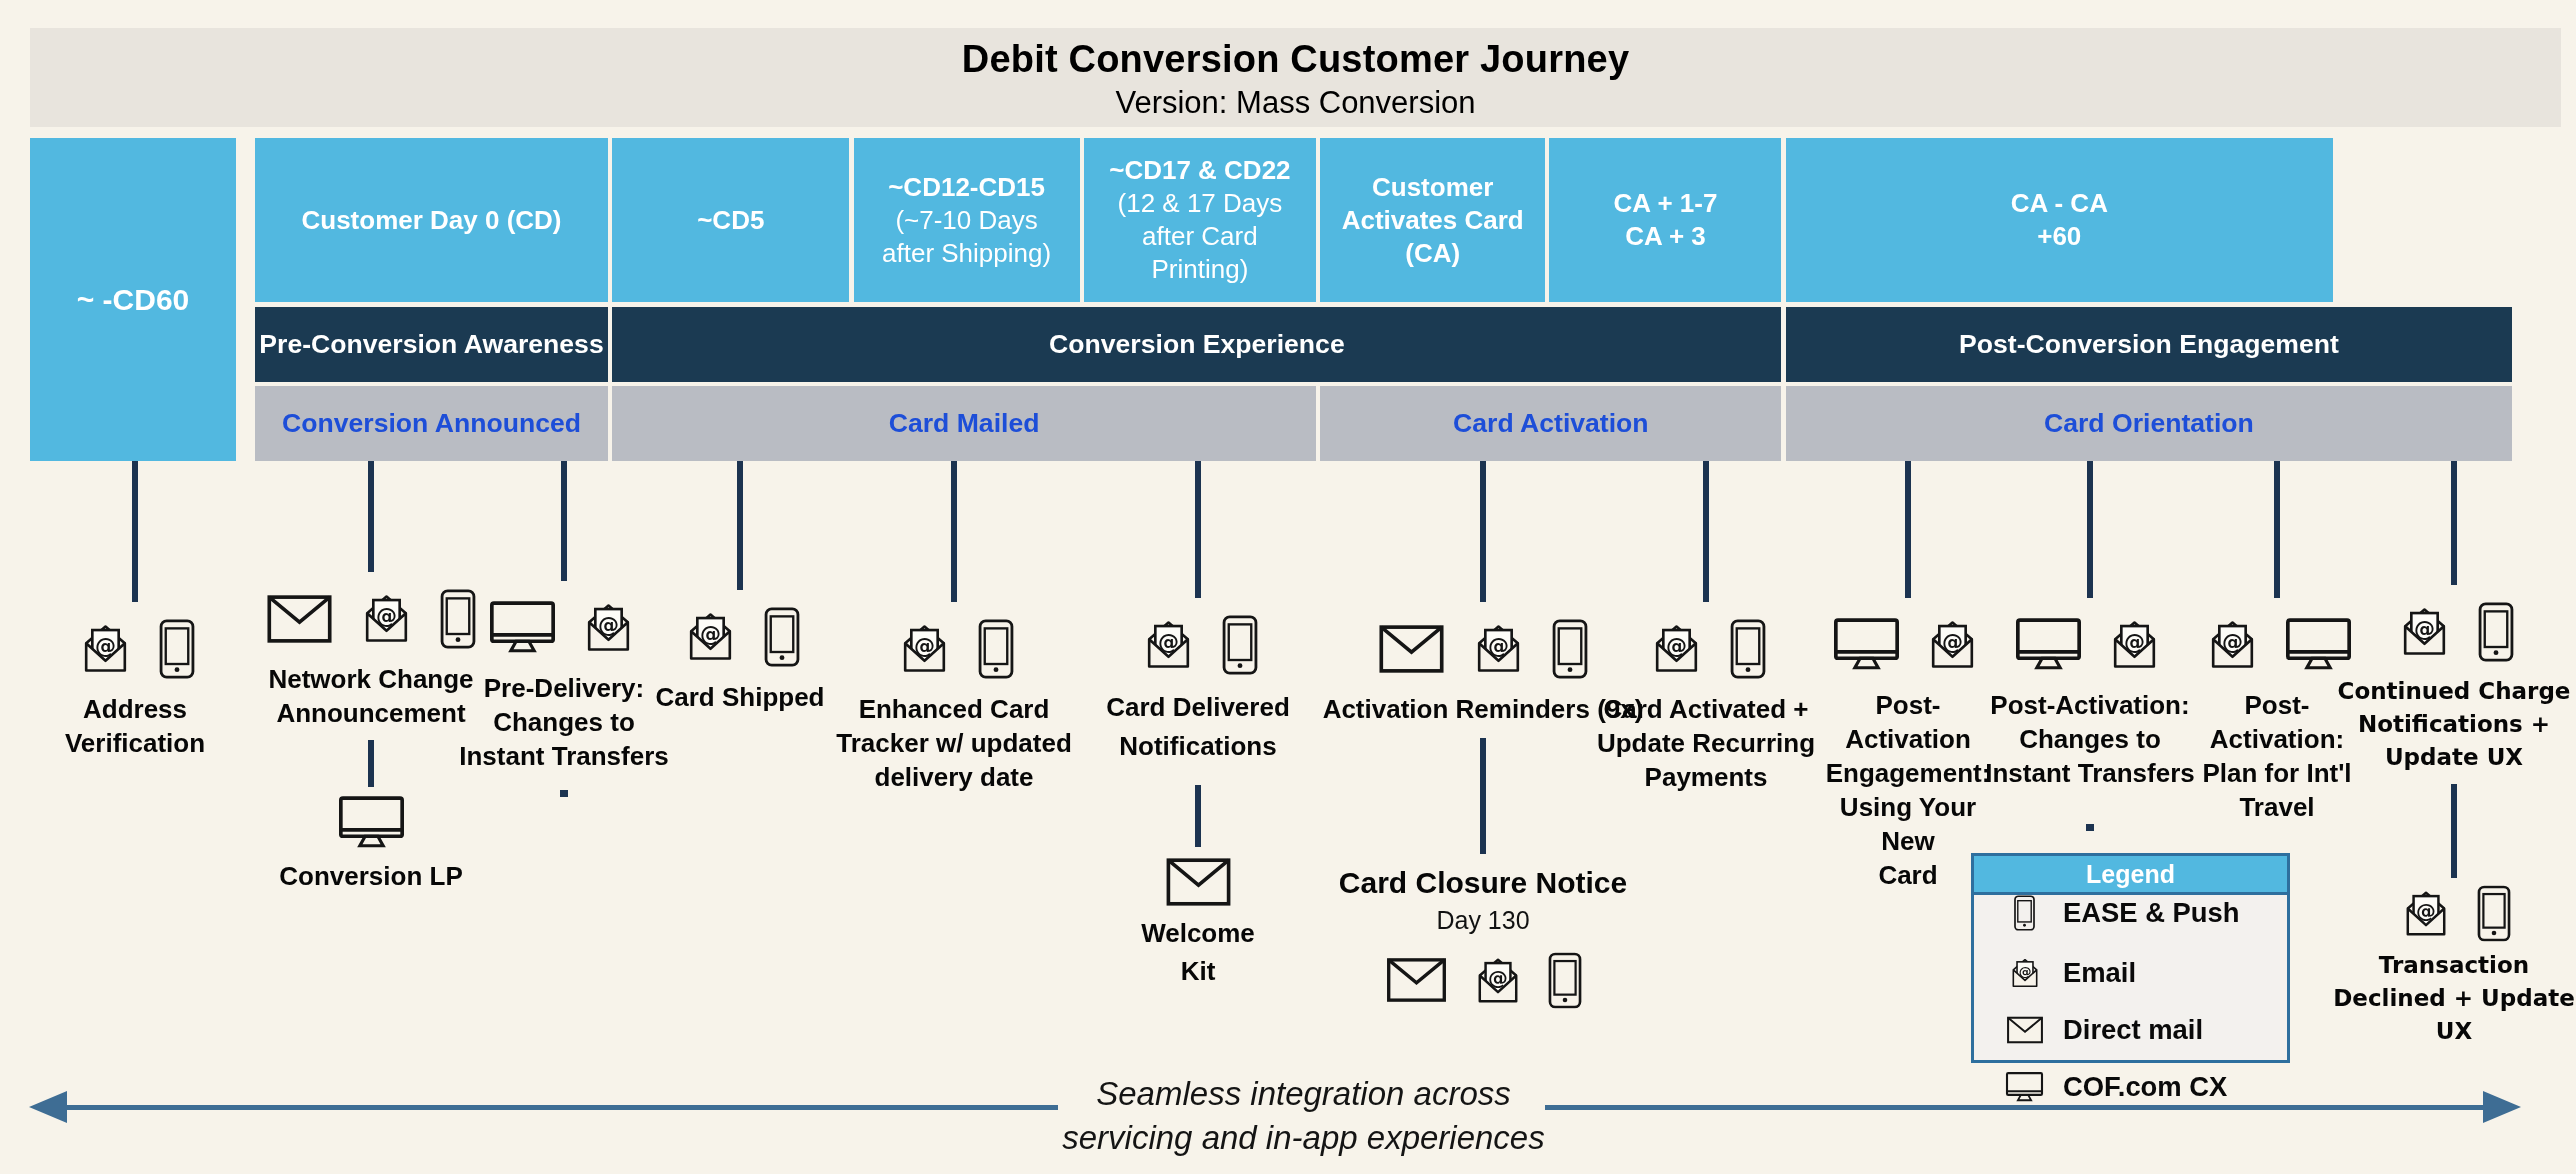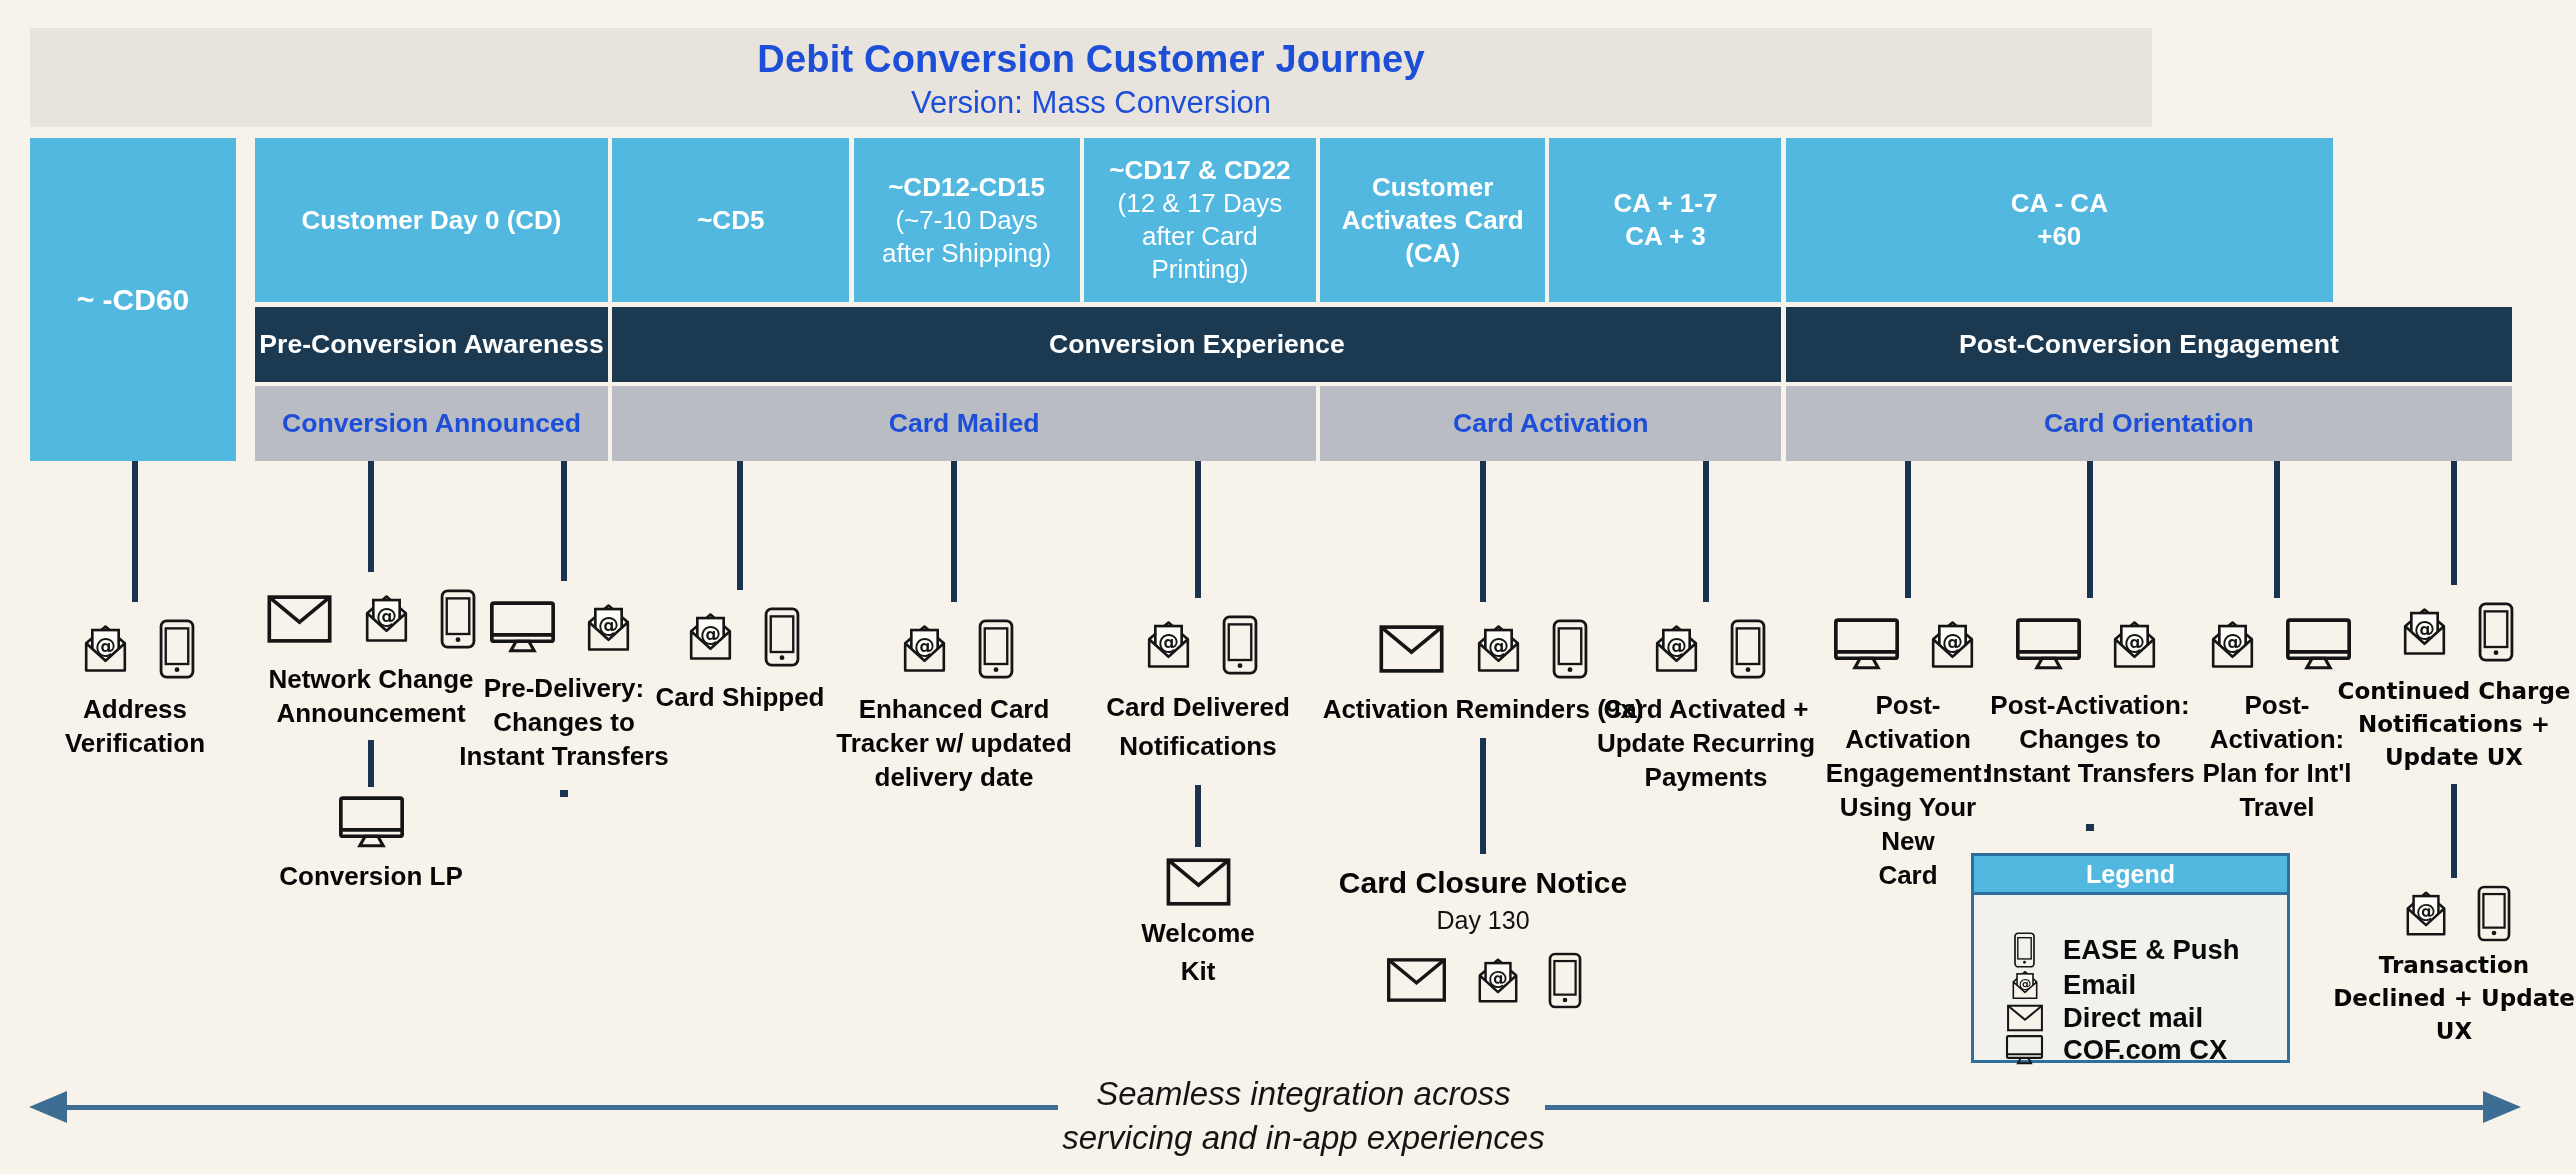--- a/index.html
+++ b/index.html
@@ -1,21 +1,21 @@
 <!DOCTYPE html>
 <html style="font-size:13.7px"><head>
 <meta charset="utf-8">
 <style>
   html,body{margin:0;padding:0;background:#f7f3ea;}
   .canvas{position:relative;width:2576px;height:1175px;background:#f7f3ea;
           font-family:"Liberation Sans",sans-serif;overflow:hidden;}
 
   
-  .title-band{position:absolute;left:30px;top:28px;width:2122px;height:99px;
-              background:#e8e4dd;text-align:center;color:#1d4ed8;}
+  .title-band{position:absolute;left:30px;top:28px;width:2531px;height:99px;
+              background:#e8e4dd;text-align:center;color:#000000;}
   .main-title{font-size:38px;font-weight:bold;margin-top:10.3px;letter-spacing:0.2px;}
   .sub-title{font-size:31px;margin-top:3.4px;}
 
   
   .cd60{position:absolute;left:30px;top:138px;width:206px;height:323px;background:#52b8e0;
         color:#fff;font-weight:bold;font-size:30px;display:flex;align-items:center;justify-content:center;}
   .grid{position:absolute;left:255px;width:2260px;display:grid;
         grid-template-columns:353px 237px 226px 232px 225px 232px 547px 175px;gap:4.3px;}
   .row-days{top:138px;height:164px;}
   .row-phases{top:307px;height:75px;}
@@ -70,21 +70,21 @@
   .g12{left:2274px;} .g12 .vline{height:124px;}
   .g12 .vline2{margin-top:10.3px;height:94px;}
   .g12 .icons2{display:flex;align-items:center;gap:20.6px;margin-top:6.9px;height:57px;}
   .g12 .child-label{margin-top:6.9px;font-weight:bold;text-align:center;white-space:pre-line;color:#070707;}
 
   
   .legend{position:absolute;left:1959px;top:853px;width:319px;height:210px;box-sizing:border-box;
           border:3.4px solid #2e6f9e;background:#f3f1ee;margin-left:12px;}
   .legend-header{height:39px;background:#52b8e0;display:flex;align-items:center;justify-content:center;
                  color:#fff;font-weight:bold;font-size:25px;border-bottom:3.4px solid #2e6f9e;box-sizing:border-box;}
-  .legend-body{display:flex;flex-direction:column;justify-content:center;height:208px;
+  .legend-body{display:flex;flex-direction:column;justify-content:space-between;height:208px;
                padding-left:29px;box-sizing:border-box;}
   .legend-item{display:flex;align-items:center;gap:17px;font-weight:bold;font-size:27.4px;color:#0a0a0a;}
   .legend-item .ic{width:43px;display:flex;justify-content:center;align-items:center;}
 
   
   .footer-text{position:absolute;left:969px;top:1072px;width:669px;text-align:center;font-style:italic;
                font-size:33px;line-height:44px;color:#141414;}
   .arrow-line{position:absolute;top:1105px;height:5.1px;background:#3e6d94;}
   .al-left{left:63px;width:995px;}
   .al-right{left:1545px;width:943px;}

